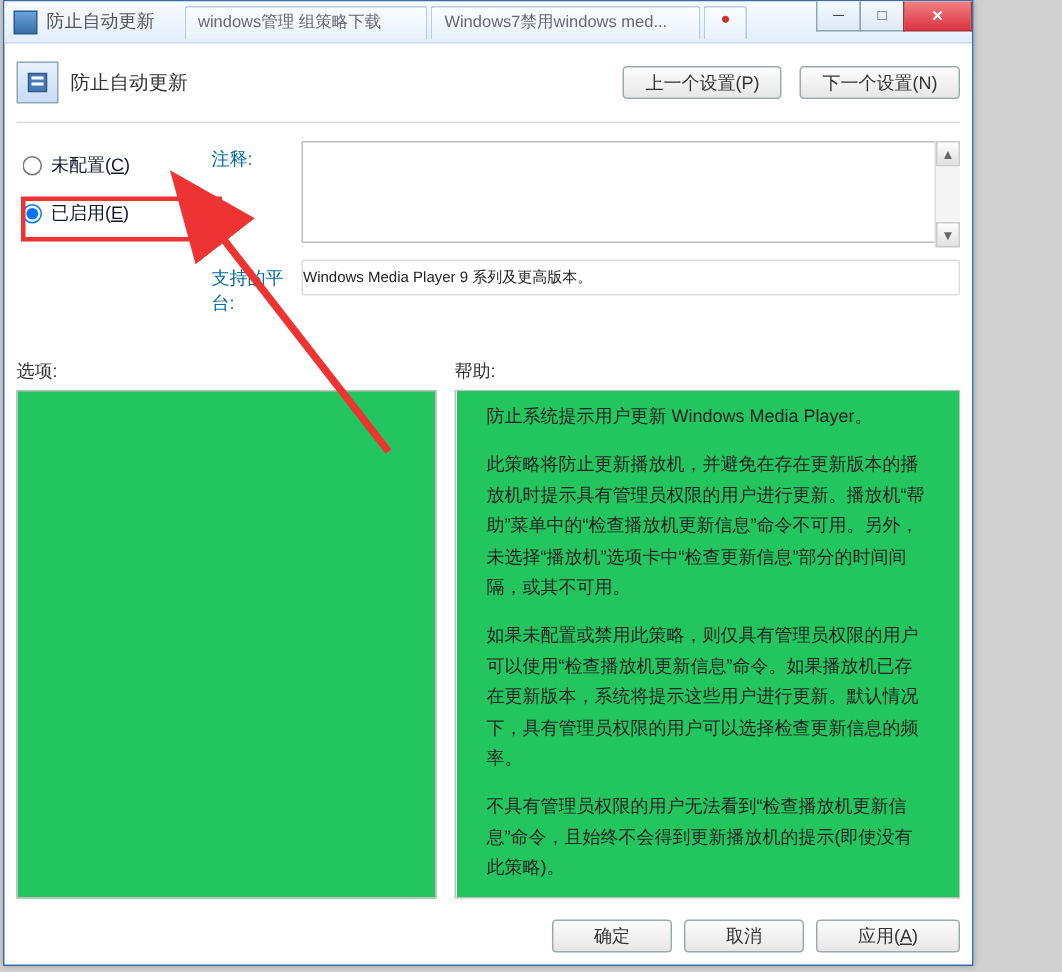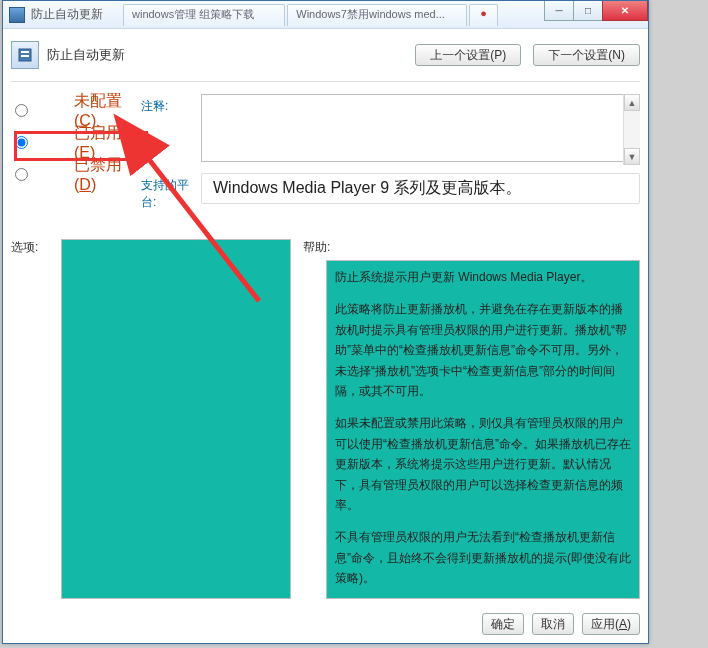--- a/index.html
+++ b/index.html
@@ -111,21 +111,21 @@
     .hr1 { border:none; border-top:1px solid #ddd; margin-top:6px; }
 
     .config-area {
       margin-top:12px;
       display:flex;
       align-items:flex-start;
     }
     .radios { width:120px; padding-top:0; }
     .radio-row { display:flex; align-items:center; height:32px; padding-left:4px; }
     .radio-row input { margin-right:6px; }
-    .radio-row label { color:#c2410c; font-size:16px;margin-left:40px; }
+    .radio-row label { color:#0f172a; font-size:12px; }
     .radio-row .underline { text-decoration: underline; }
     .highlight-box {
       position:absolute;
       border:3px solid #e33;
       pointer-events:none;
     }
     .right-col { flex:1; padding-left:10px; position:relative; }
     .field-row { display:flex; align-items:flex-start; margin-bottom:8px; }
     .field-label { width:60px; padding-top:4px; color:#0369a1; }
     .field-value { flex:1; }
@@ -136,57 +136,56 @@
       resize:none;
       font-family:inherit;
       font-size:12px;
       padding:3px;
       background:#fff;
     }
     .platform-box {
       flex:1;
       border:1px solid #ddd;
       border-radius:2px;
-      padding:4px 11px;
-      font-size:16px;
+      padding:4px 0;
+      font-size:10px;
       color:#222;
       background:#fff;
     }
     .lower-row {
       display:flex;
       gap:12px;
       margin-top:20px;
       height: 360px;
     }
     .col-title { padding-bottom:4px; color:#333; }
-    .col-left { width:280px; display:flex; flex-direction:row;text-align:center; }
+    .col-left { width:280px; display:flex; flex-direction:column; }
     .col-right { flex:1; display:flex; flex-direction:column; }
     .panel {
       flex:1;
       border:1px solid #bfbfbf;
-      background:#14b8a6;
+      background:#22c55e;
       overflow:auto;
-      padding:6px 8px;
-      margin-left:23px;
+      padding:6px 20px;
     }
     .panel.help {
       font-size:12px;
       color:#222;
       line-height:1.7;
       overflow-y:scroll;
     }
     .panel.help p { margin-bottom:12px; }
     .footer {
       position:absolute;
       bottom:0; right:0;
       display:flex;
       gap:8px;
       padding-top:10px;
     }
-    .footer .btn { padding:2px 8px; }
+    .footer .btn { padding:2px 27px; }
     .arrow {
       position:absolute;
       pointer-events:none;
     }
     .scrollbar-stub {
       position:absolute;
       right:0; top:0; bottom:0; width:17px;
       background:#f0f0f0;
       border-left:1px solid #ddd;
       display:flex; flex-direction:column;
@@ -234,24 +233,20 @@
 
     <div class="config-area">
       <div class="radios">
         <div class="radio-row">
           <input type="radio" name="state" id="r-nc" style="">
           <label for="r-nc">未配置(<span class="underline">C</span>)</label>
         </div>
         <div class="radio-row">
           <input type="radio" name="state" id="r-en" checked="" style="">
           <label for="r-en">已启用(<span class="underline">E</span>)</label>
-        </div>
-        <div class="radio-row">
-          <input type="radio" name="state" id="r-di" style="">
-          <label for="r-di">已禁用(<span class="underline">D</span>)</label>
         </div>
       </div>
       <div class="right-col">
         <div class="field-row">
           <div class="field-label">注释:</div>
           <div class="field-value" style="position:relative;">
             <textarea class="note" style=""></textarea>
             <div class="scrollbar-stub">
               <div class="sb-btn">▲</div>
               <div class="sb-track"></div>

